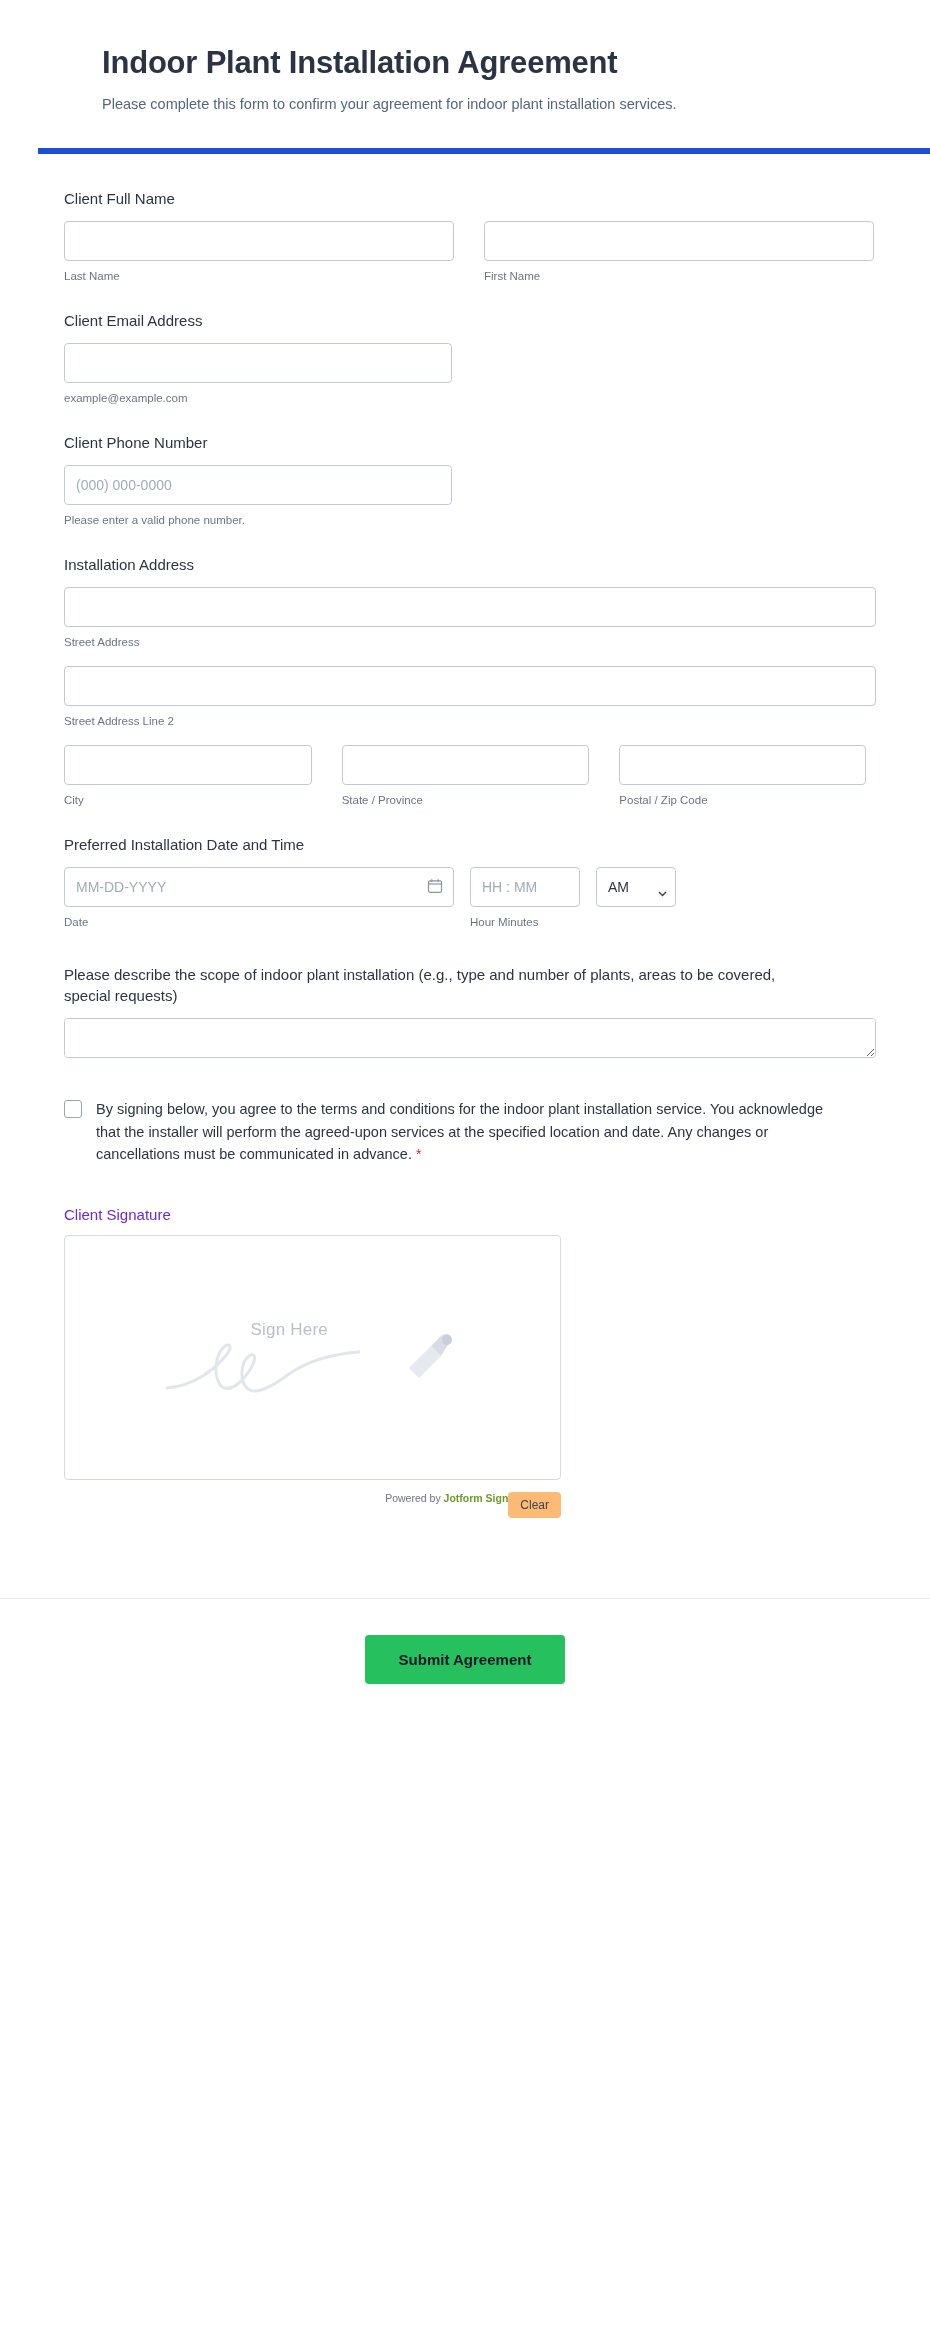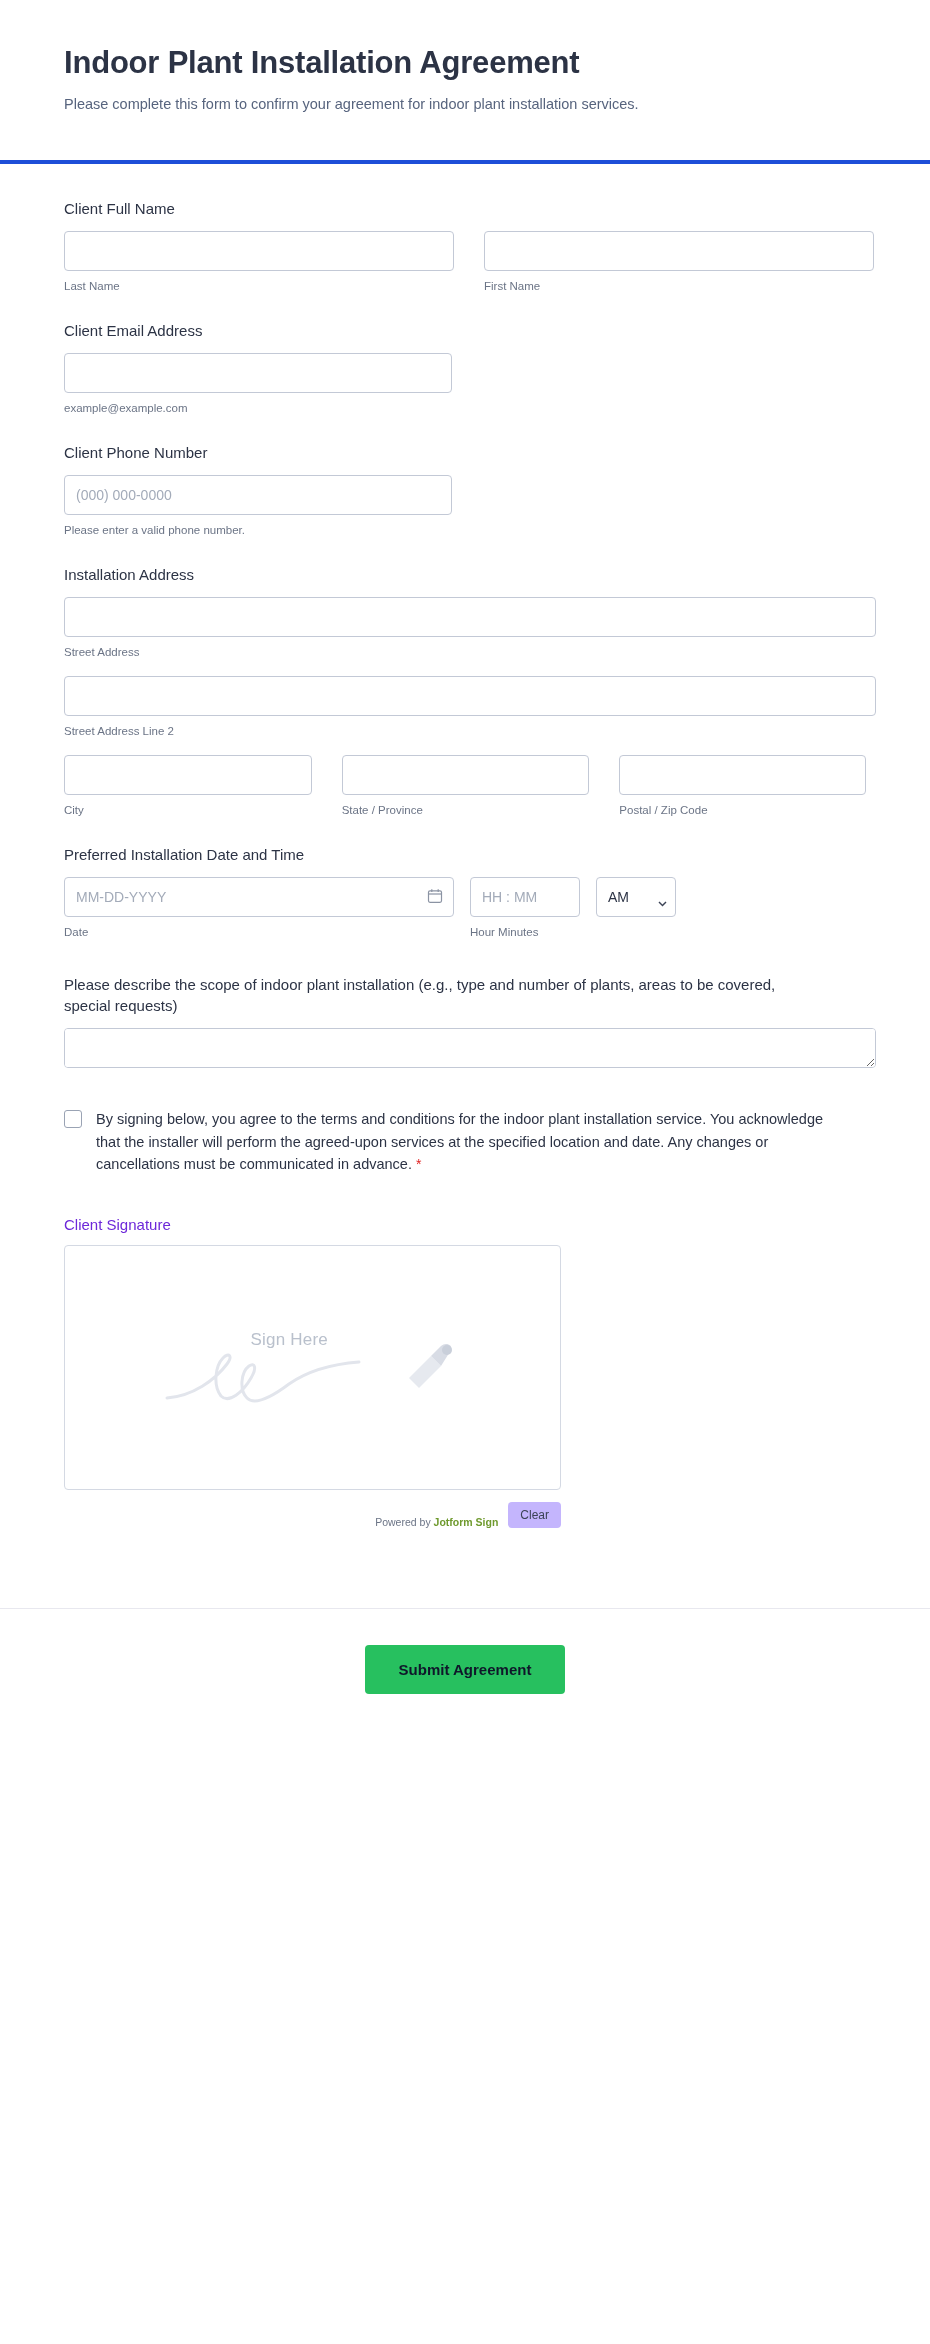--- a/index.html
+++ b/index.html
@@ -14,22 +14,23 @@
     margin: 0 auto;
     background: #ffffff;
     position: relative;
   }
   .form-wrap {
     width: 930px;
     background: #ffffff;
   }
   
   .header {
-    padding: 44px 64px 44px 64px;
-    border-bottom: 4px solid #1d4ed8;
+    padding: 44px 64px 32px 64px;
+    border-bottom: 6px solid #1d4ed8;
+    margin-left: 38px;
   }
   .form-title {
     font-size: 31px;
     line-height: 1.2;
     font-weight: bold;
     color: #2c3345;
     margin: 0 0 12px 0;
     letter-spacing: -0.2px;
   }
   .form-subtitle {
@@ -178,32 +179,31 @@
     left: 88px; top: 18px;
     font-size: 17px;
     color: #b9c0cc;
     letter-spacing: .2px;
   }
   .sig-swoosh { position: absolute; left: 0; top: 34px; }
   .sig-pen { position: absolute; left: 238px; top: 26px; }
   .sig-footer {
     width: 497px;
     display: flex;
-    align-items: flex-end;
+    align-items: flex-start;
     justify-content: flex-end;
-    gap: 10px;
     margin-top: 12px;
   }
   .powered {
     font-size: 10.5px;
     color: #6b7486;
   }
   .powered b { color: #6f9a2e; }
   .clear-btn {
-    background: #c4b5fd;
+    background: #fdba74;
     border: none;
     border-radius: 4px;
     color: #3c4356;
     font-size: 12px;
     padding: 6px 12px;
     font-family: "Liberation Sans", sans-serif;
     cursor: pointer;
   }
 
   

